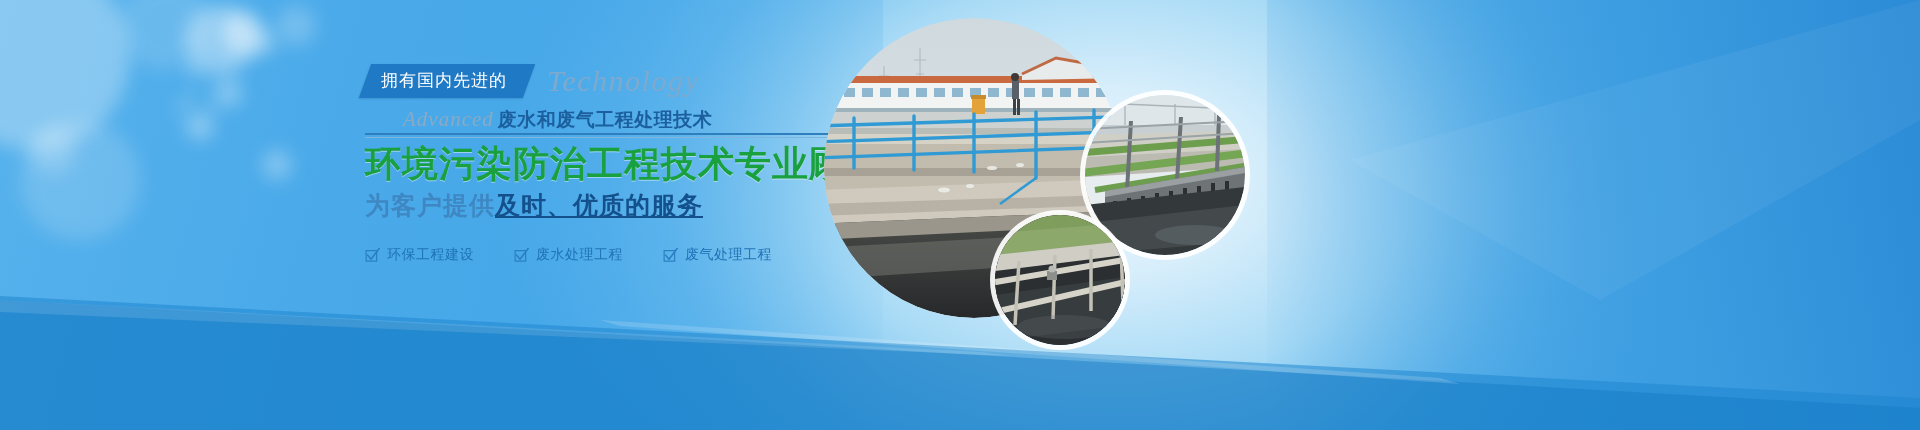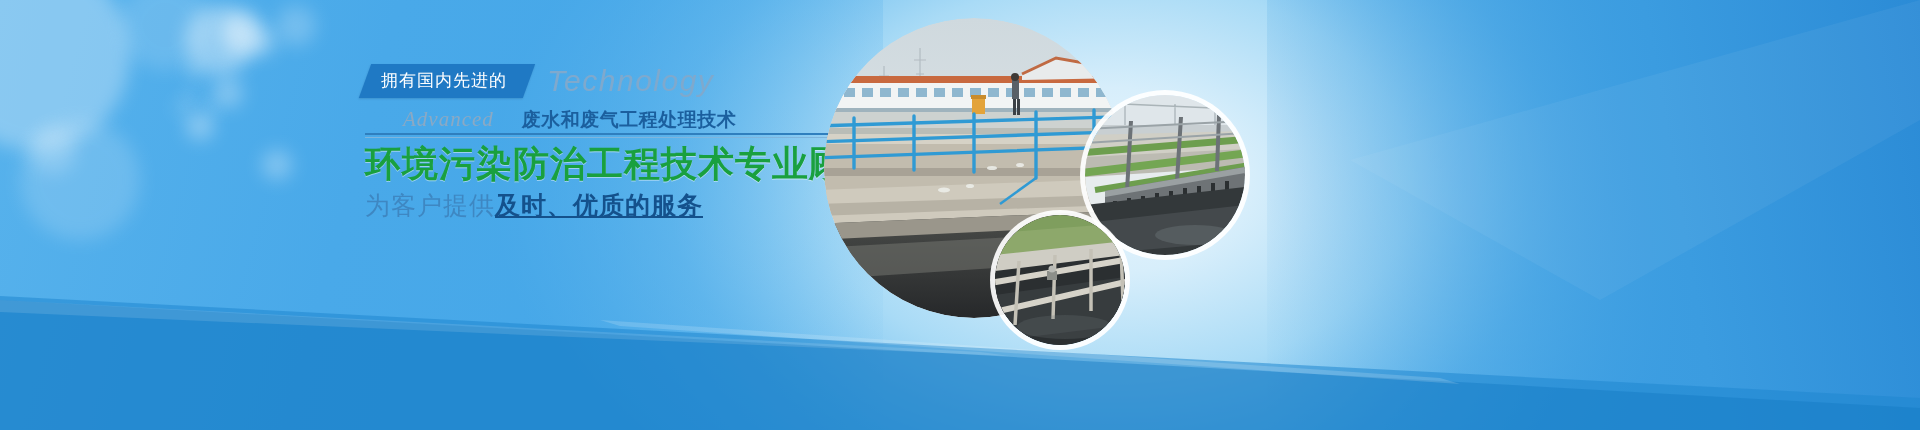--- a/index.html
+++ b/index.html
@@ -48,21 +48,21 @@
     letter-spacing:1px;
     line-height:34px;
     height:34px;
     padding:0 22px 0 16px;
     transform:skewX(-20deg);
     box-shadow:0 1px 2px rgba(0,40,90,.18);
   }
   .tag span{display:inline-block;transform:skewX(20deg);}
   .tech{
     margin-left:18px;
-    font-family:Liberation Sans, sans-serif;
+    font-family:Liberation Serif, serif;
     font-style:italic;
     font-size:30px;
     color:#7fa9cd;
     letter-spacing:1.5px;
     line-height:1;
   }
 
   .row-adv{
     display:flex;align-items:baseline;
     margin-top:7px;
@@ -74,21 +74,21 @@
   }
   .advanced{
     font-family:"Liberation Serif","DejaVu Serif",serif;
     font-style:italic;
     font-size:21px;
     color:#8ba9c4;
     letter-spacing:1px;
     margin-left:38px;
   }
   .sub-cn{
-    margin-left:28px;
+    margin-left:4px;
     font-size:19px;
     font-weight:bold;
     color:#1b5f9e;
     letter-spacing:.5px;
   }
 
   .headline{
     margin-top:9px;
     font-size:36px;
     font-weight:bold;
@@ -98,21 +98,21 @@
     white-space:nowrap;
     text-shadow:0 1px 0 rgba(255,255,255,.45);
   }
 
   .row-serve{
     margin-top:5px;
     font-size:25px;
     letter-spacing:1px;
     white-space:nowrap;
   }
-  .serve-a{color:#3e87c2;font-weight:normal;}
+  .serve-a{color:#3e87c2;font-weight:bold;}
   .serve-b{color:#14518c;font-weight:bold;text-decoration:underline;}
 
   .features{
     display:flex;align-items:center;
     margin-top:24px;
     gap:40px;
   }
   .feat{display:flex;align-items:center;gap:7px;}
   .feat .chk{width:15px;height:15px;display:block;flex:0 0 auto;}
   .feat .flabel{font-size:14px;color:#2073b6;letter-spacing:.5px;white-space:nowrap;}
@@ -175,20 +175,47 @@
       <div class="advanced">Advanced</div>
       <div class="sub-cn">废水和废气工程处理技术</div>
     </div>
 
     <div class="headline">环境污染防治工程技术专业顾问</div>
 
     <div class="row-serve">
       <span class="serve-a">为客户提供</span><span class="serve-b">及时、优质的服务</span>
     </div>
 
+    <div class="features">
+
+      <div class="feat">
+        <svg class="chk" viewBox="0 0 20 20">
+          <rect x="1.5" y="3.5" width="14" height="14" fill="none" stroke="#2a7fc0" stroke-width="1.6"></rect>
+          <path d="M3.5 9.5 L8 15 L19 0.5" fill="none" stroke="#2a7fc0" stroke-width="2.1" stroke-linecap="round" stroke-linejoin="round"></path>
+        </svg>
+        <span class="flabel">环保工程建设</span>
+      </div>
+
+      <div class="feat">
+        <svg class="chk" viewBox="0 0 20 20">
+          <rect x="1.5" y="3.5" width="14" height="14" fill="none" stroke="#2a7fc0" stroke-width="1.6"></rect>
+          <path d="M3.5 9.5 L8 15 L19 0.5" fill="none" stroke="#2a7fc0" stroke-width="2.1" stroke-linecap="round" stroke-linejoin="round"></path>
+        </svg>
+        <span class="flabel">废水处理工程</span>
+      </div>
+
+      <div class="feat">
+        <svg class="chk" viewBox="0 0 20 20">
+          <rect x="1.5" y="3.5" width="14" height="14" fill="none" stroke="#2a7fc0" stroke-width="1.6"></rect>
+          <path d="M3.5 9.5 L8 15 L19 0.5" fill="none" stroke="#2a7fc0" stroke-width="2.1" stroke-linecap="round" stroke-linejoin="round"></path>
+        </svg>
+        <span class="flabel">废气处理工程</span>
+      </div>
+
+    </div>
   </div>
 
   <div class="photo photo-main">
     <svg width="300" height="300" viewBox="0 0 300 300">
       <defs>
         <clipPath id="cmain">
             <circle cx="150" cy="150" r="150"></circle>
           </clipPath>
         <linearGradient id="skyg" x1="0" y1="0" x2="0" y2="1">
           <stop offset="0%" stop-color="#cfd9de"></stop>

